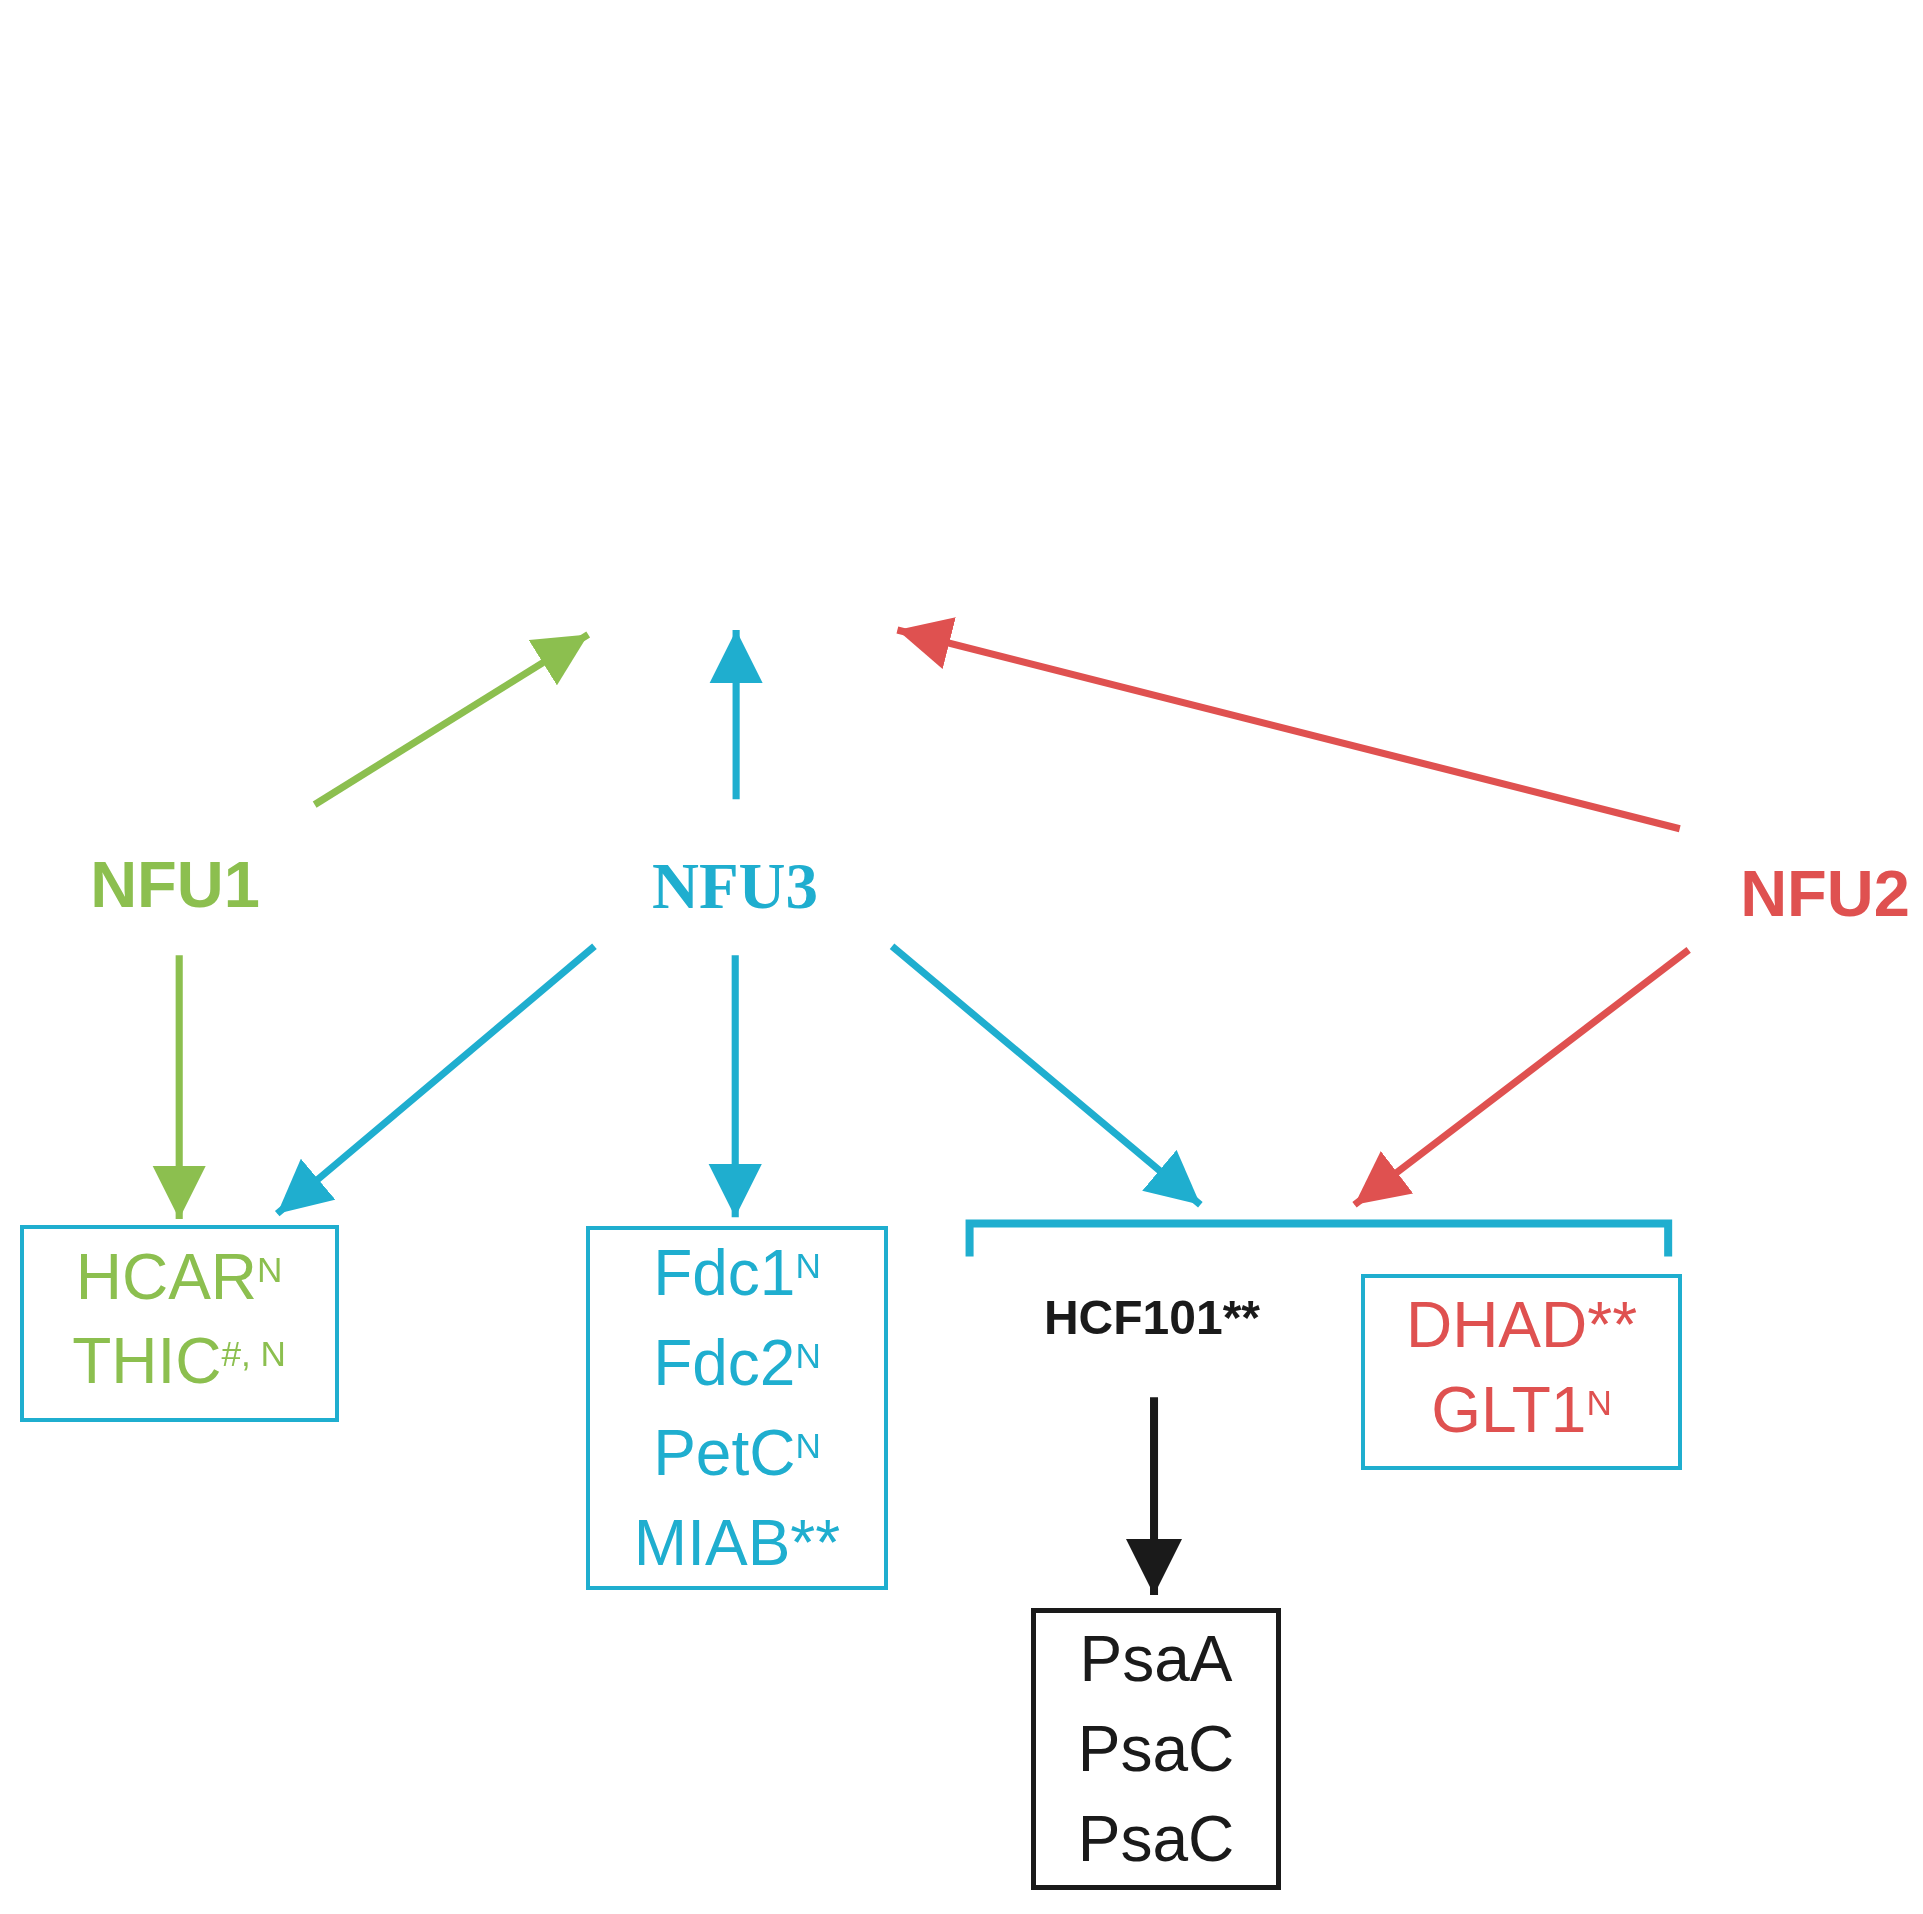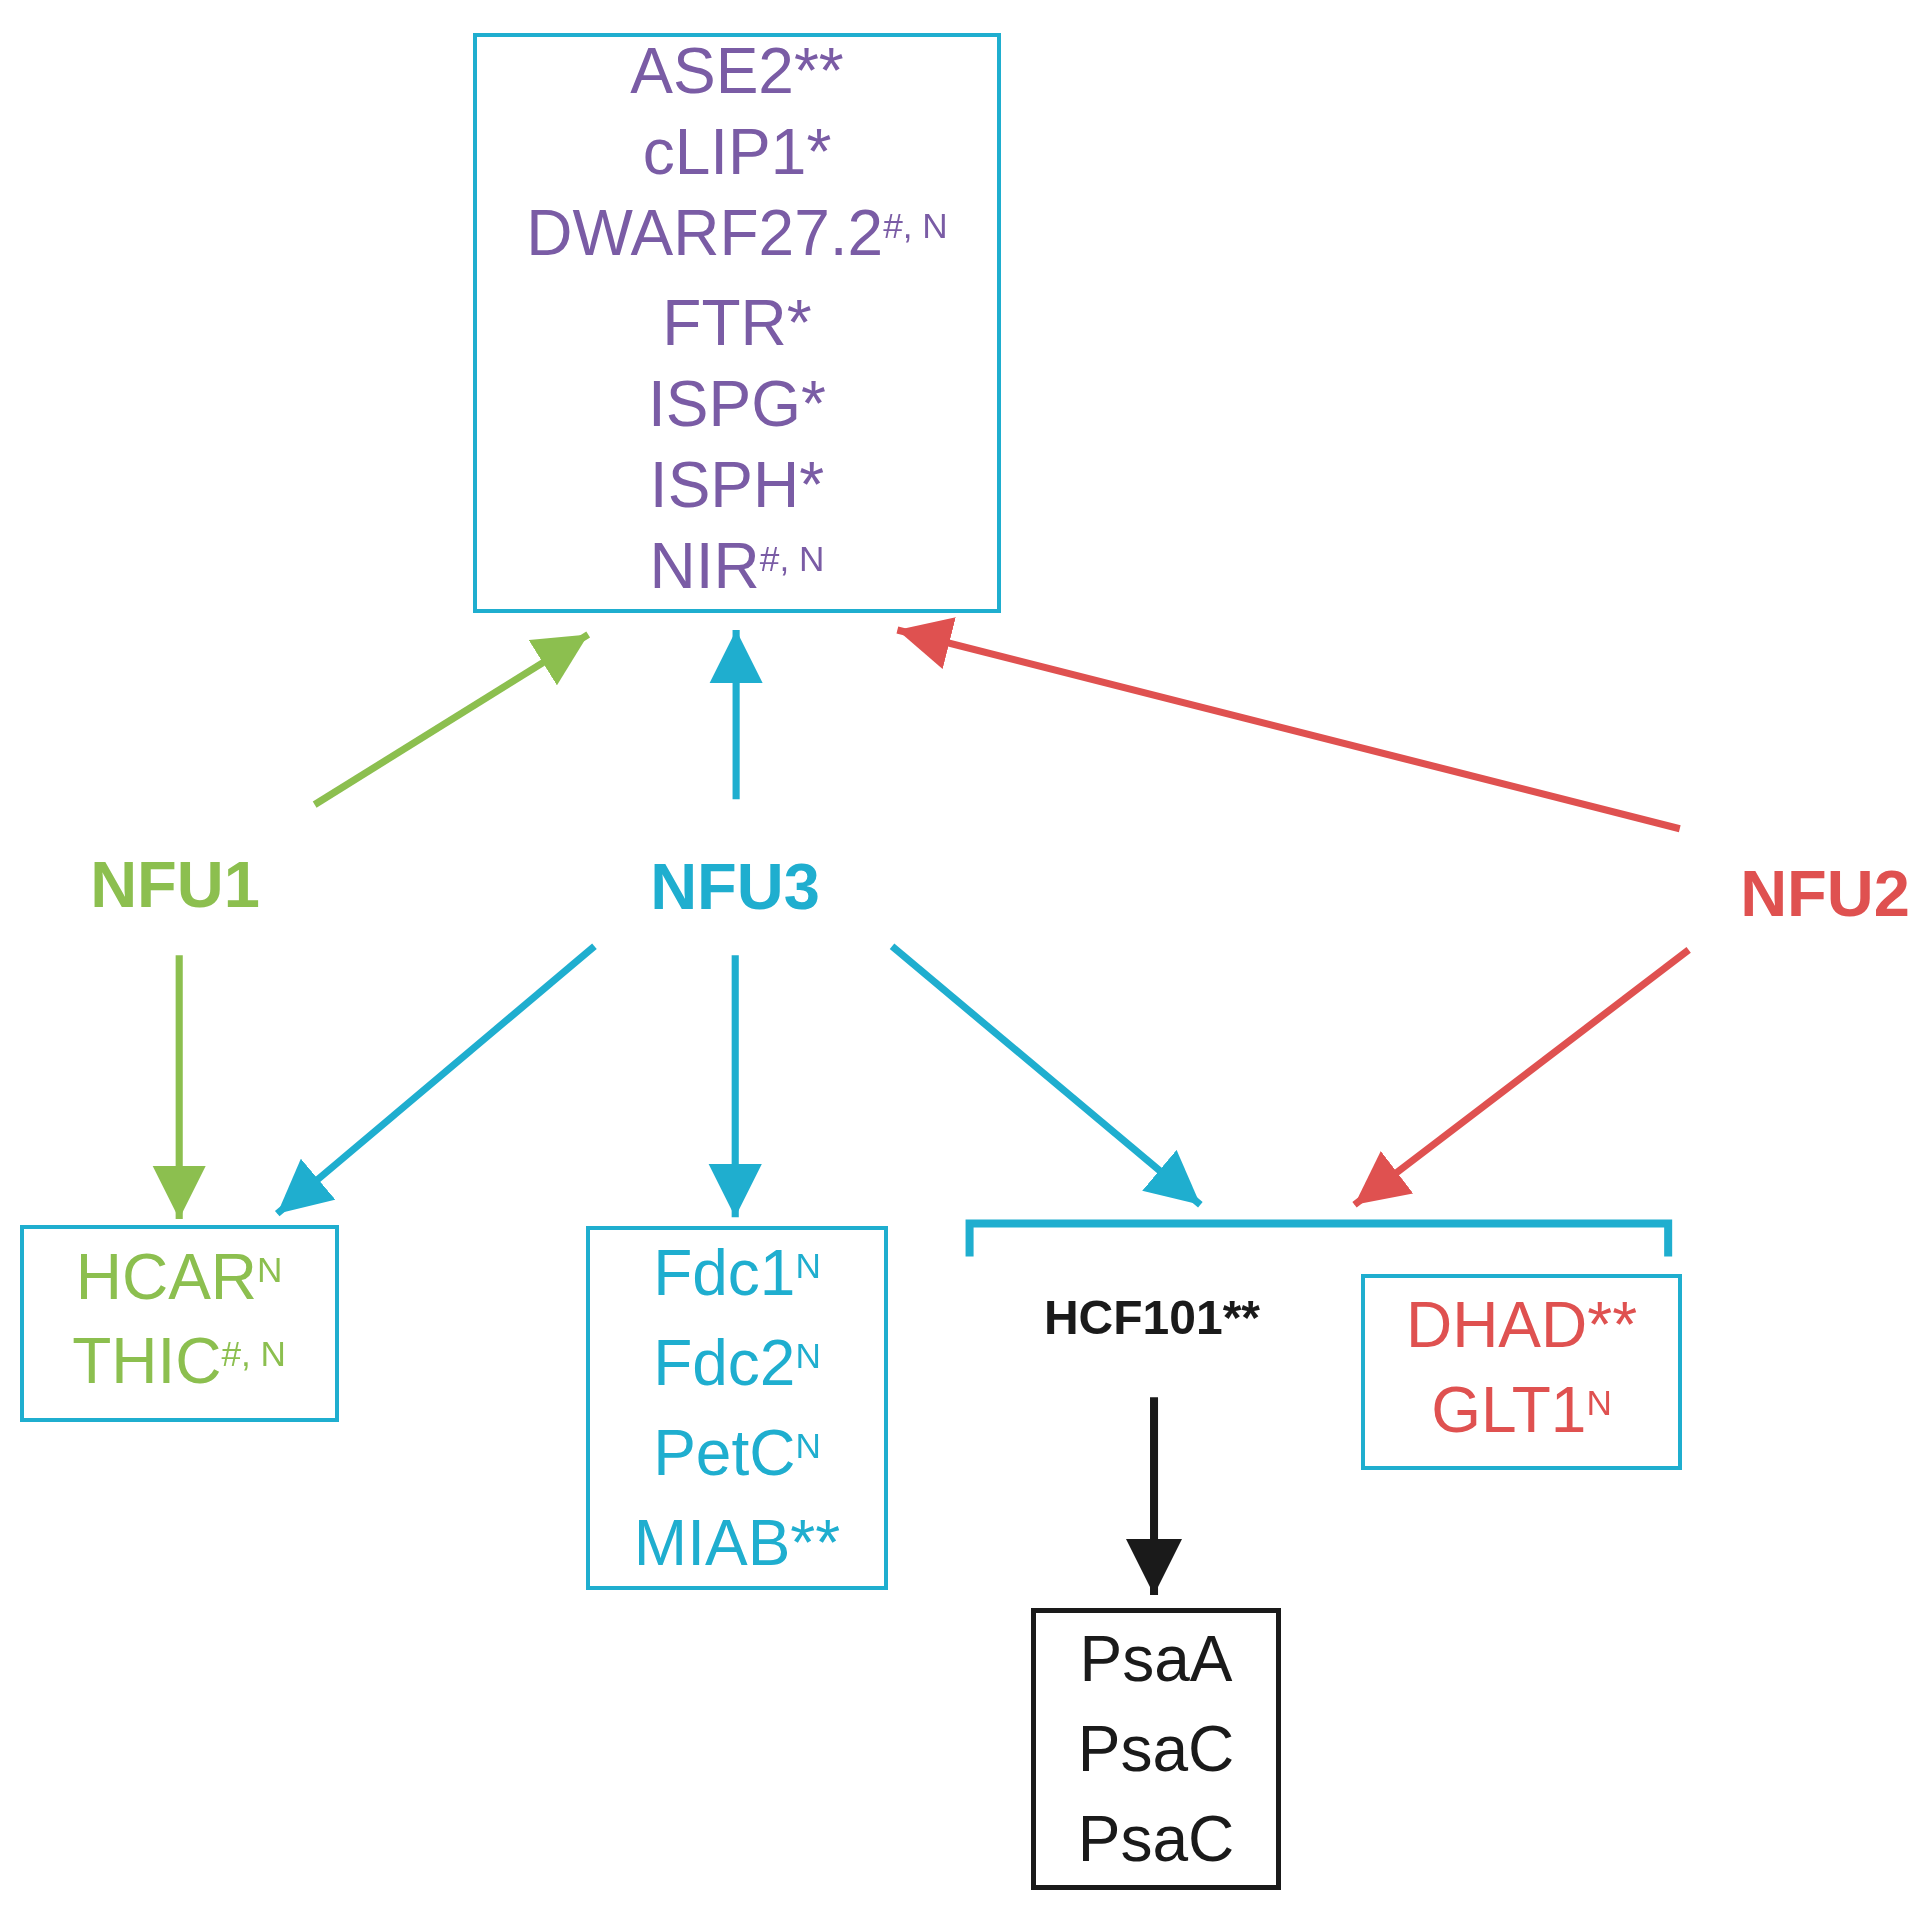--- a/index.html
+++ b/index.html
@@ -61,21 +61,21 @@
 
   .nfu-label {
     position: absolute;
     transform: translateX(-50%);
     font-size: 65px;
     font-weight: bold;
     line-height: 1;
     white-space: nowrap;
   }
   .nfu1 { left: 175px;  top: 852px; color: var(--green); }
-  .nfu3 { left: 735px;  top: 854px; color: var(--cyan); }
+  .nfu3 { left: 735px;  top: 854px; color: var(--cyan); font-family: Liberation Serif, serif; }
   .nfu2 { left: 1825px; top: 861px; color: var(--red); }
 
   .hcf101-label {
     position: absolute;
     left: 1152px;
     top: 1294px;
     transform: translateX(-50%);
     font-size: 48px;
     font-weight: bold;
     line-height: 1;
@@ -112,29 +112,20 @@
     <line class="st-cyan" x1="667" y1="1062" x2="311" y2="1362" stroke-width="8" marker-end="url(#arrow-cyan)"></line>
     <line class="st-cyan" x1="825" y1="1072" x2="825" y2="1366" stroke-width="8" marker-end="url(#arrow-cyan)"></line>
     <line class="st-cyan" x1="1001" y1="1062" x2="1347" y2="1352" stroke-width="8" marker-end="url(#arrow-cyan)"></line>
     <line class="st-red" x1="1895" y1="1066" x2="1520" y2="1352" stroke-width="8" marker-end="url(#arrow-red)"></line>
 
     <path class="st-cyan" d="M 1088 1410 L 1088 1373 L 1872 1373 L 1872 1410" fill="none" stroke-width="9"></path>
 
     <line class="st-black" x1="1295" y1="1568" x2="1295" y2="1790" stroke-width="9" marker-end="url(#arrow-black)"></line>
   </svg>
 
-  <div class="box cyan-border top-box">
-    <div class="gene"><span>ASE2**</span></div>
-    <div class="gene"><span>cLIP1*</span></div>
-    <div class="gene"><span>DWARF27.2</span><span class="sup">#, N</span></div>
-    <div class="gene"><span>FTR*</span></div>
-    <div class="gene"><span>ISPG*</span></div>
-    <div class="gene"><span>ISPH*</span></div>
-    <div class="gene"><span>NIR</span><span class="sup">#, N</span></div>
-  </div>
 
   <div class="nfu-label nfu1"><span>NFU1</span></div>
   <div class="nfu-label nfu3"><span>NFU3</span></div>
   <div class="nfu-label nfu2"><span>NFU2</span></div>
 
   <div class="box cyan-border hcar-box">
     <div class="gene"><span>HCAR</span><span class="sup">N</span></div>
     <div class="gene"><span>THIC</span><span class="sup">#, N</span></div>
   </div>
 

